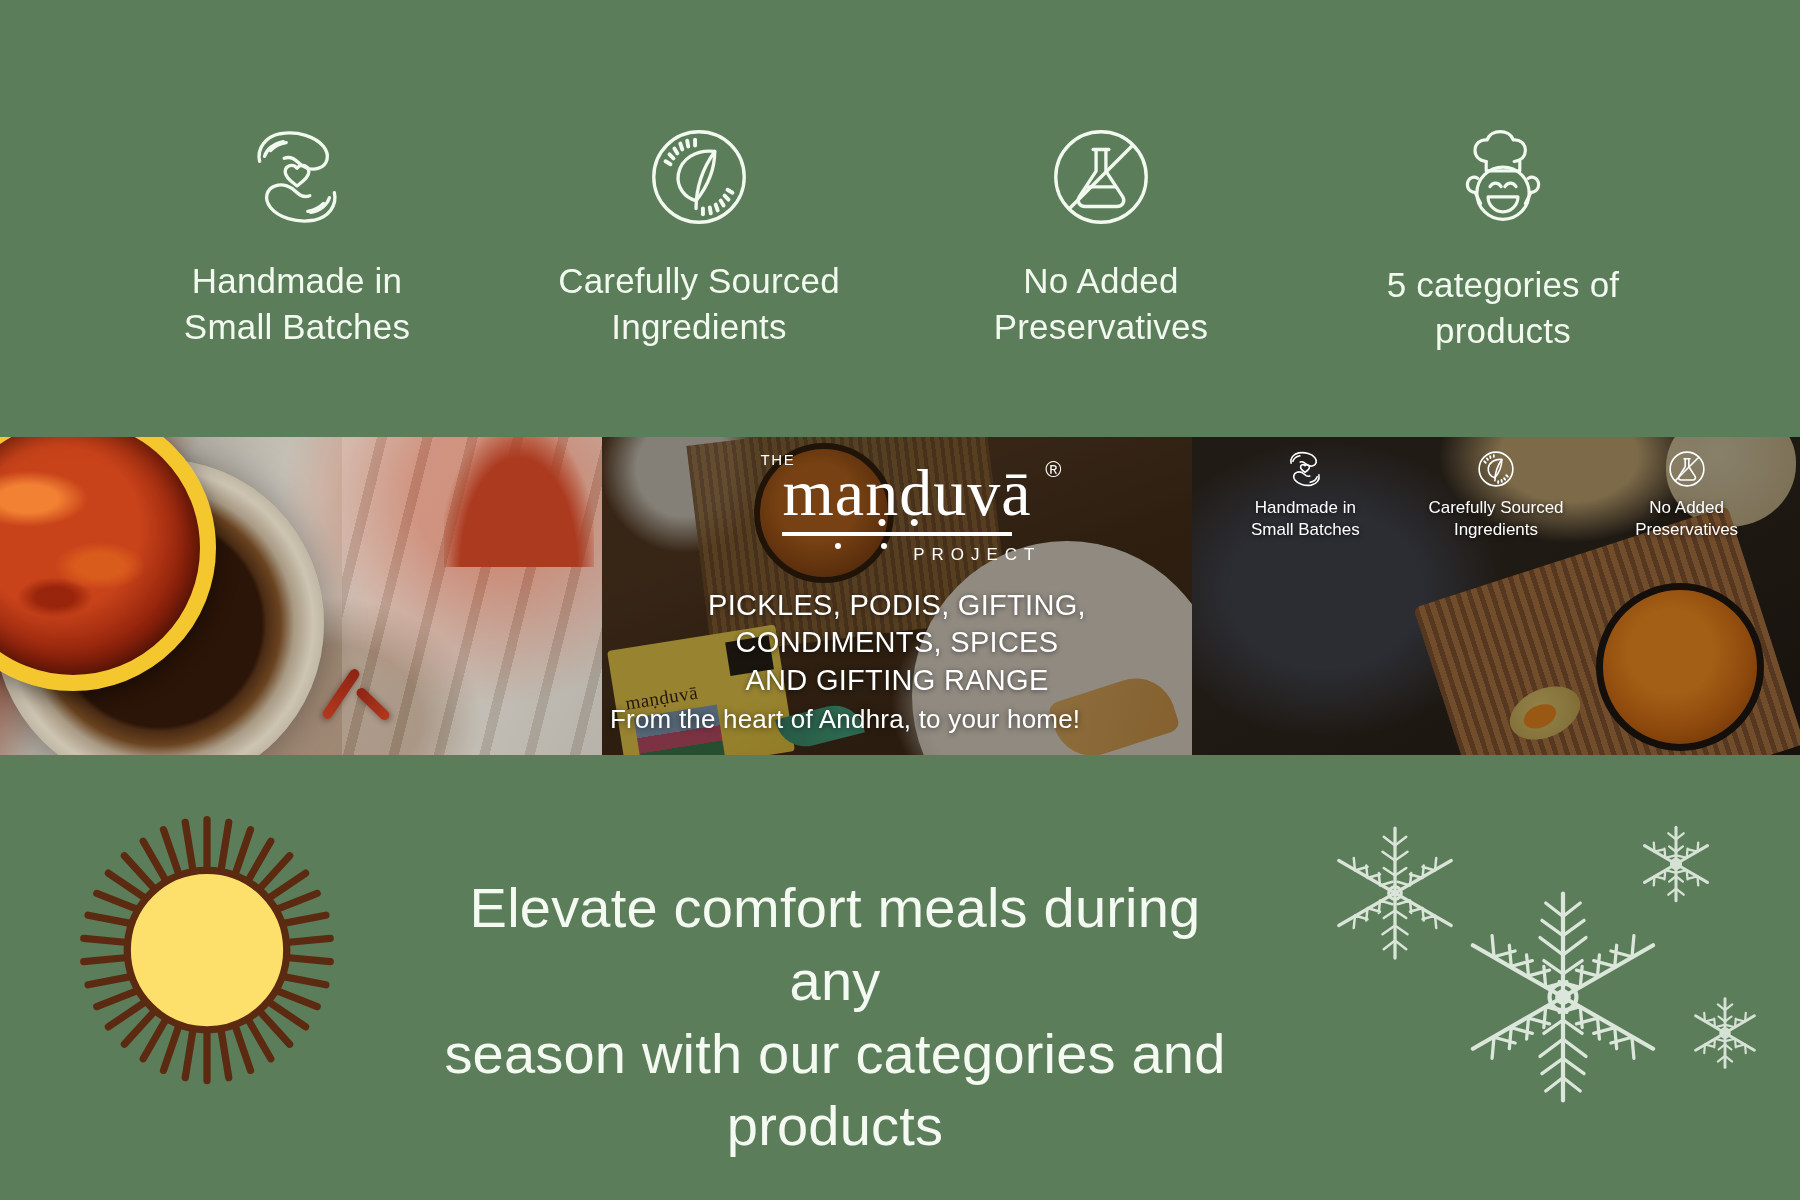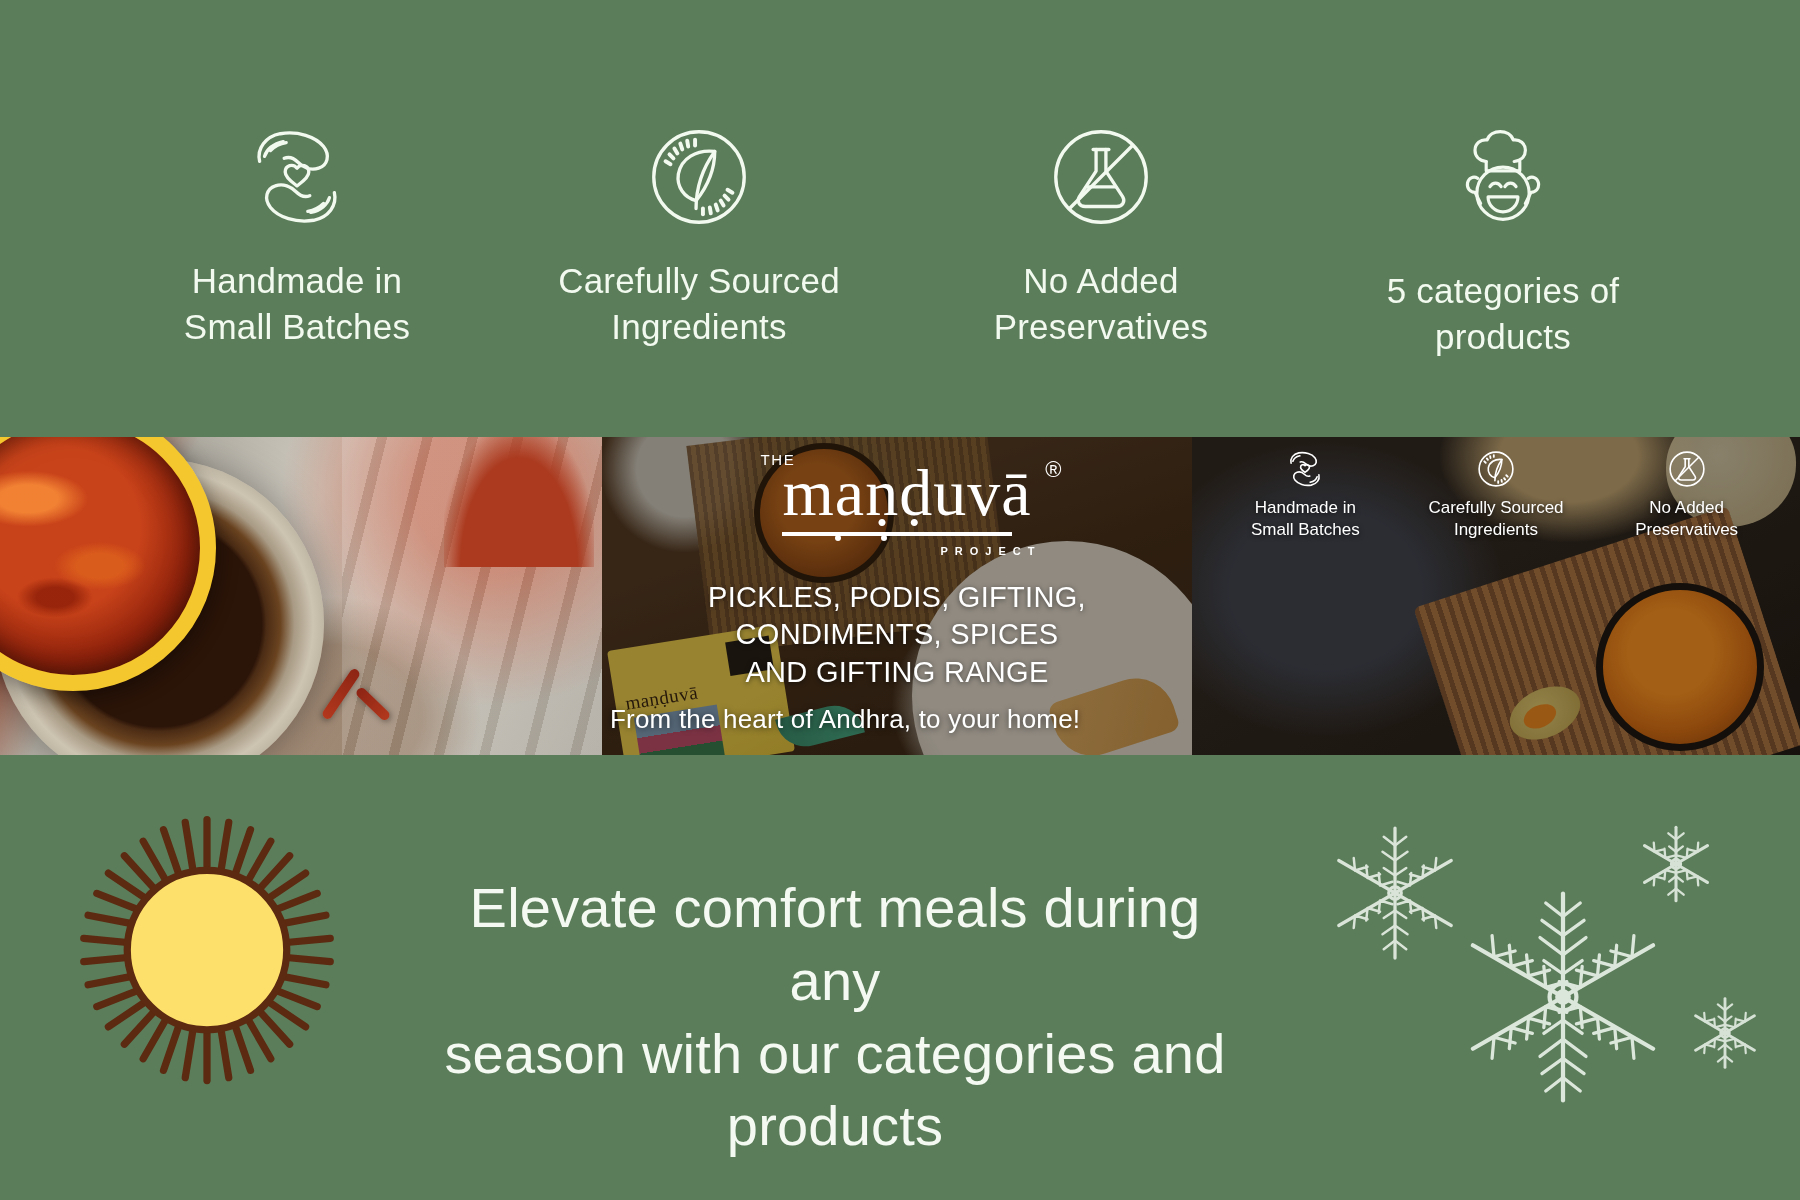--- a/index.html
+++ b/index.html
@@ -24,21 +24,21 @@
     align-items: center; text-align: center;
   }
   .feature-item .ficon { width: 118px; height: 118px; display: block; }
   .feature-item .flabel {
     margin-top: 22px;
     color: #f2f9ef; font-size: 35px; line-height: 1.32;
     font-weight: 400; letter-spacing: .2px; max-width: 330px;
   }
   .fi-1 .flabel { max-width: 300px; }
   .fi-2 .flabel { max-width: 340px; }
-  .fi-4 { padding-top: 8px; gap: 6px; }
+  .fi-4 { padding-top: 8px; }
   .fi-4 .flabel { margin-top: 18px; }
 
   
   .image-band {
     position: absolute; left: 0; top: 437px; width: 1800px; height: 318px;
     display: flex; flex-direction: row; overflow: hidden;
   }
   .panel { position: relative; height: 318px; overflow: hidden; }
   .panel-left  { width: 602px; }
   .panel-mid   { width: 590px; }
@@ -148,22 +148,22 @@
   }
   .logo .word {
     font-family:"Liberation Serif", serif; font-size: 66px; line-height: .98;
     letter-spacing: 1px; padding: 12px 10px 4px 30px; position:relative; display:block;
   }
   .logo .reg {
     position:absolute; right: -20px; top: 8px; font-size: 22px; font-family:"Liberation Sans",sans-serif;
   }
   .logo .rule { width: 230px; height: 4px; background:#fff; margin: 2px auto 0 auto; }
   .logo .project {
-    font-family:"Liberation Sans", sans-serif; font-size: 11px; letter-spacing: 7px;
-    margin-top: 9px; margin-left: 84px; text-align:right;font-weight:bold;
+    font-family:"Liberation Sans", sans-serif; font-size: 17px; letter-spacing: 7px;
+    margin-top: 9px; margin-left: 84px; text-align:right;
   }
   .logo .dot { position:absolute; width:6px; height:6px; border-radius:50%; background:#fff; bottom: 16px; }
   .tagline {
     margin-top: 22px; color:#fff; font-size: 29px; line-height: 1.3; letter-spacing: .3px;
     max-width: 580px; text-shadow: 0 1px 5px rgba(0,0,0,.55);
   }
   .subline {
     position:absolute; left:0; right:12px; bottom: 20px;
     color:#fff; font-size: 26px; letter-spacing:.2px; text-shadow: 0 1px 6px rgba(0,0,0,.6); padding-left: 8px;
   }

